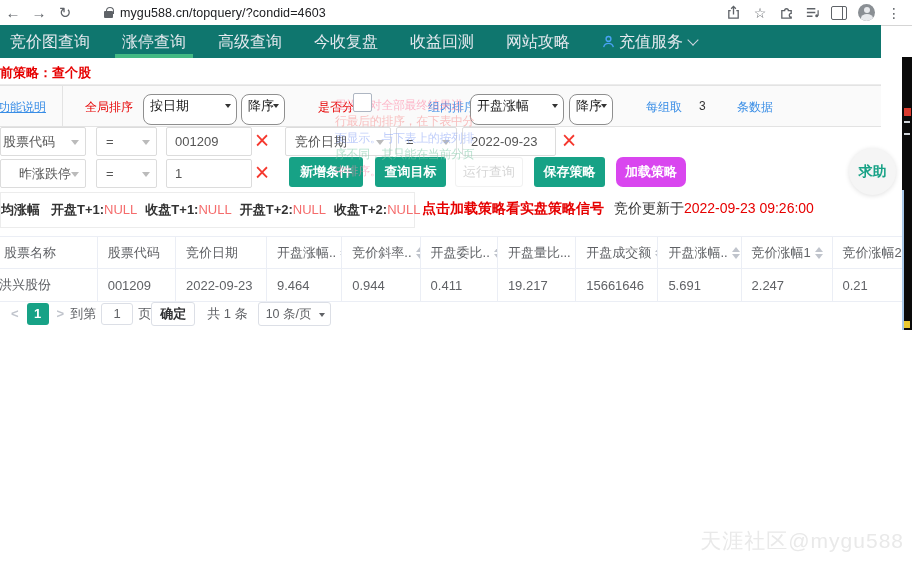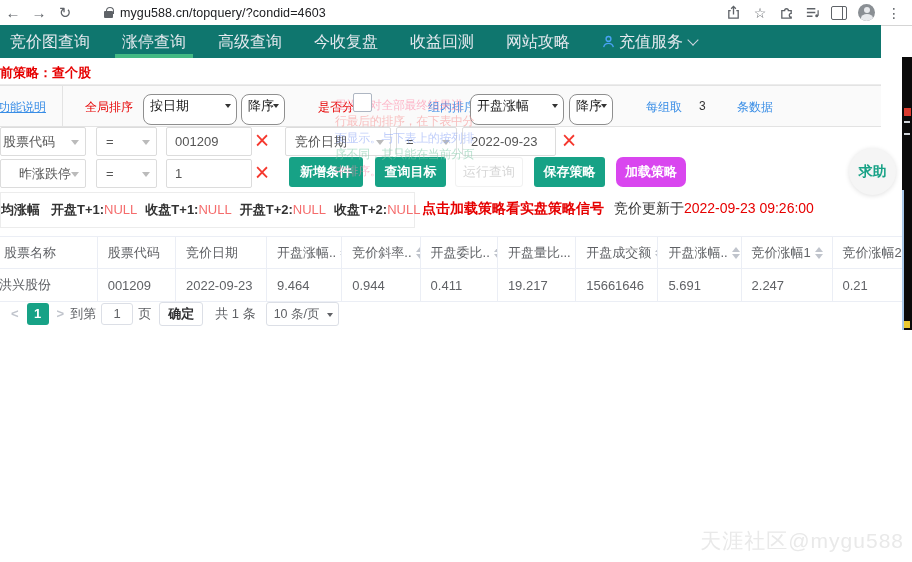--- a/index.html
+++ b/index.html
@@ -102,21 +102,21 @@
   .sort i{width:0;height:0;border-left:4px solid transparent;border-right:4px solid transparent;}
   .sort .up{border-bottom:5px solid #c0c4cc;}
   .sort .down{border-top:5px solid #c0c4cc;}
 
   
   .pager{position:absolute;left:0;top:300px;height:27px;display:flex;align-items:center;font-size:13px;color:#606266;padding-left:5px;}
   .pg-arrow{color:#c0c4cc;font-size:13px;font-weight:bold;padding:0 6px;}
   .pg-cur{width:22px;height:22px;border-radius:3px;background:#17a286;color:#fff;font-weight:bold;text-align:center;line-height:22px;margin:0 2px;}
   .pg-goto{}
   .pg-input{width:32px;height:22px;box-sizing:border-box;border:1px solid #dcdfe6;border-radius:3px;text-align:center;font-size:13px;color:#606266;margin:0 5px;font-family:inherit;}
-  .pg-ok{height:24px;border:1px solid #dcdfe6;border-radius:3px;background:#fff;font-size:13px;font-weight:bold;color:#303133;padding:0 8px;margin-left:8px;font-family:inherit;}
+  .pg-ok{height:24px;border:1px solid #dcdfe6;border-radius:3px;background:#fff;font-size:13px;font-weight:bold;color:#303133;padding:0 8px;margin-left:0;font-family:inherit;}
   .pg-total{margin-left:12px;}
   .pg-size{position:relative;margin-left:10px;height:24px;box-sizing:border-box;border:1px solid #dcdfe6;border-radius:3px;line-height:22px;padding:0 18px 0 7px;font-size:12.5px;}
   .pg-size:after{content:"";position:absolute;right:5px;top:10px;border-left:3.5px solid transparent;border-right:3.5px solid transparent;border-top:4.5px solid #606266;}
 
   
   .fab{position:absolute;left:849px;top:148px;width:47px;height:47px;border-radius:50%;background:#f5f5f5;
     box-shadow:0 1px 5px rgba(0,0,0,.12);display:flex;align-items:center;justify-content:center;
     color:#17a286;font-size:14px;font-weight:bold;cursor:pointer;z-index:8;}
   .strip{position:absolute;left:902px;top:57px;width:10px;height:273px;background:#0a0a0a;z-index:9;}
   .strip .sp-red{position:absolute;left:2px;top:51px;width:7px;height:8px;background:#d83a2e;}

